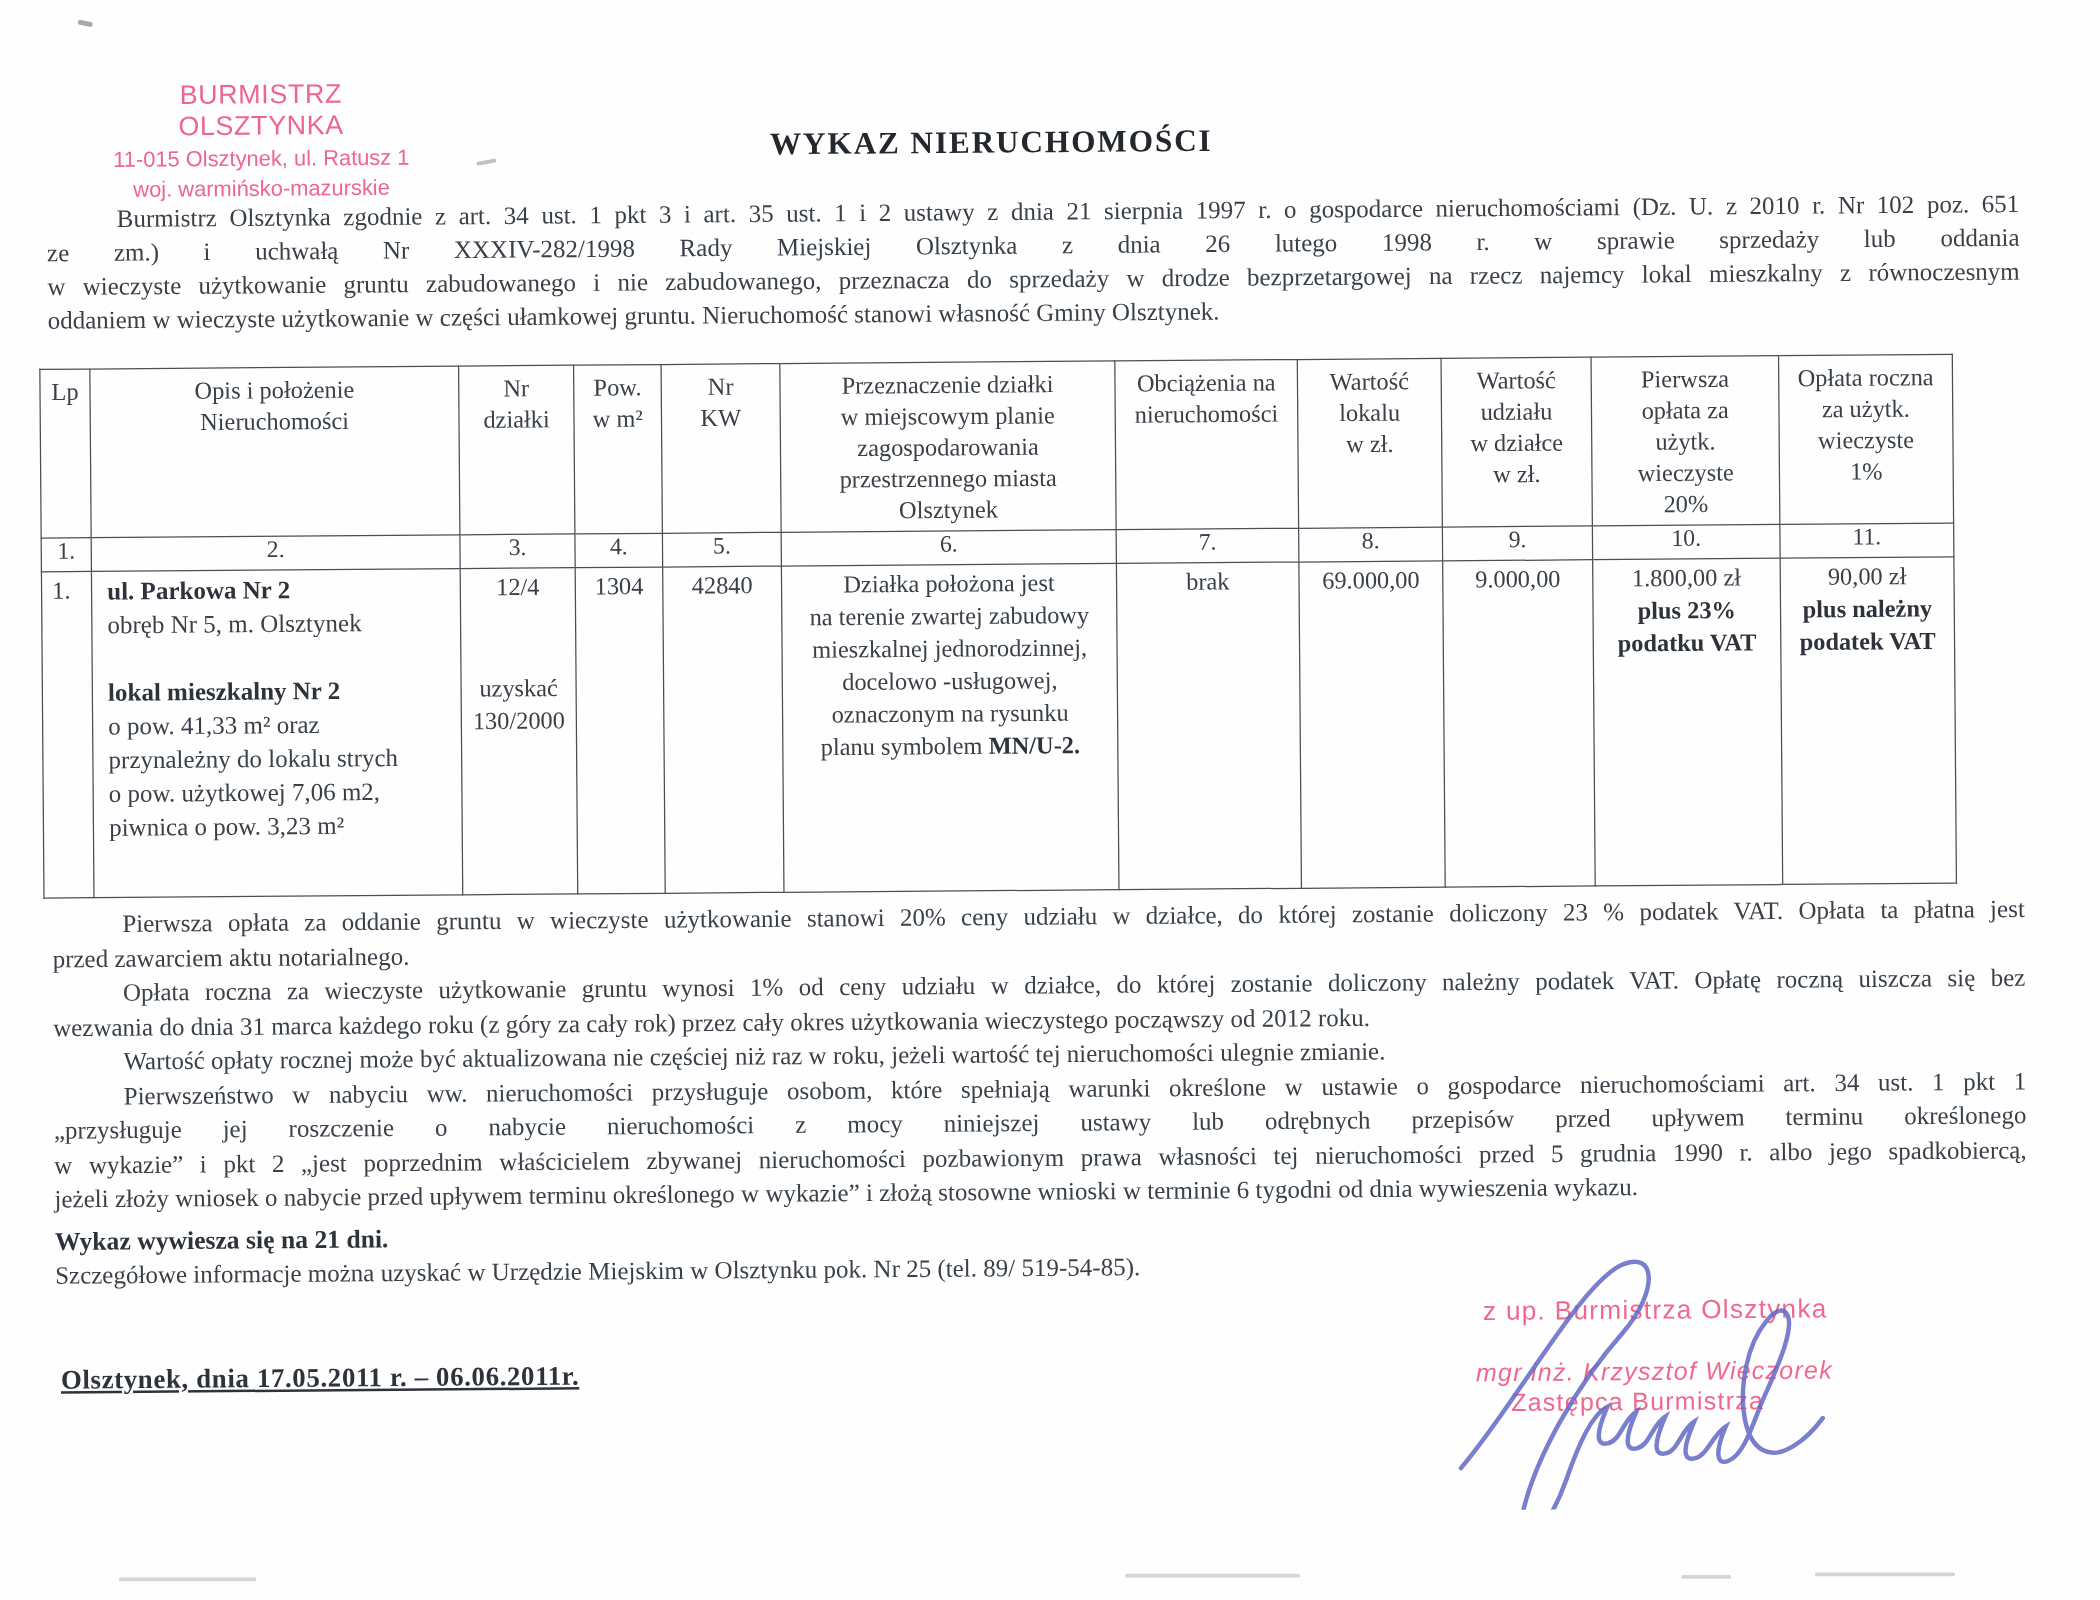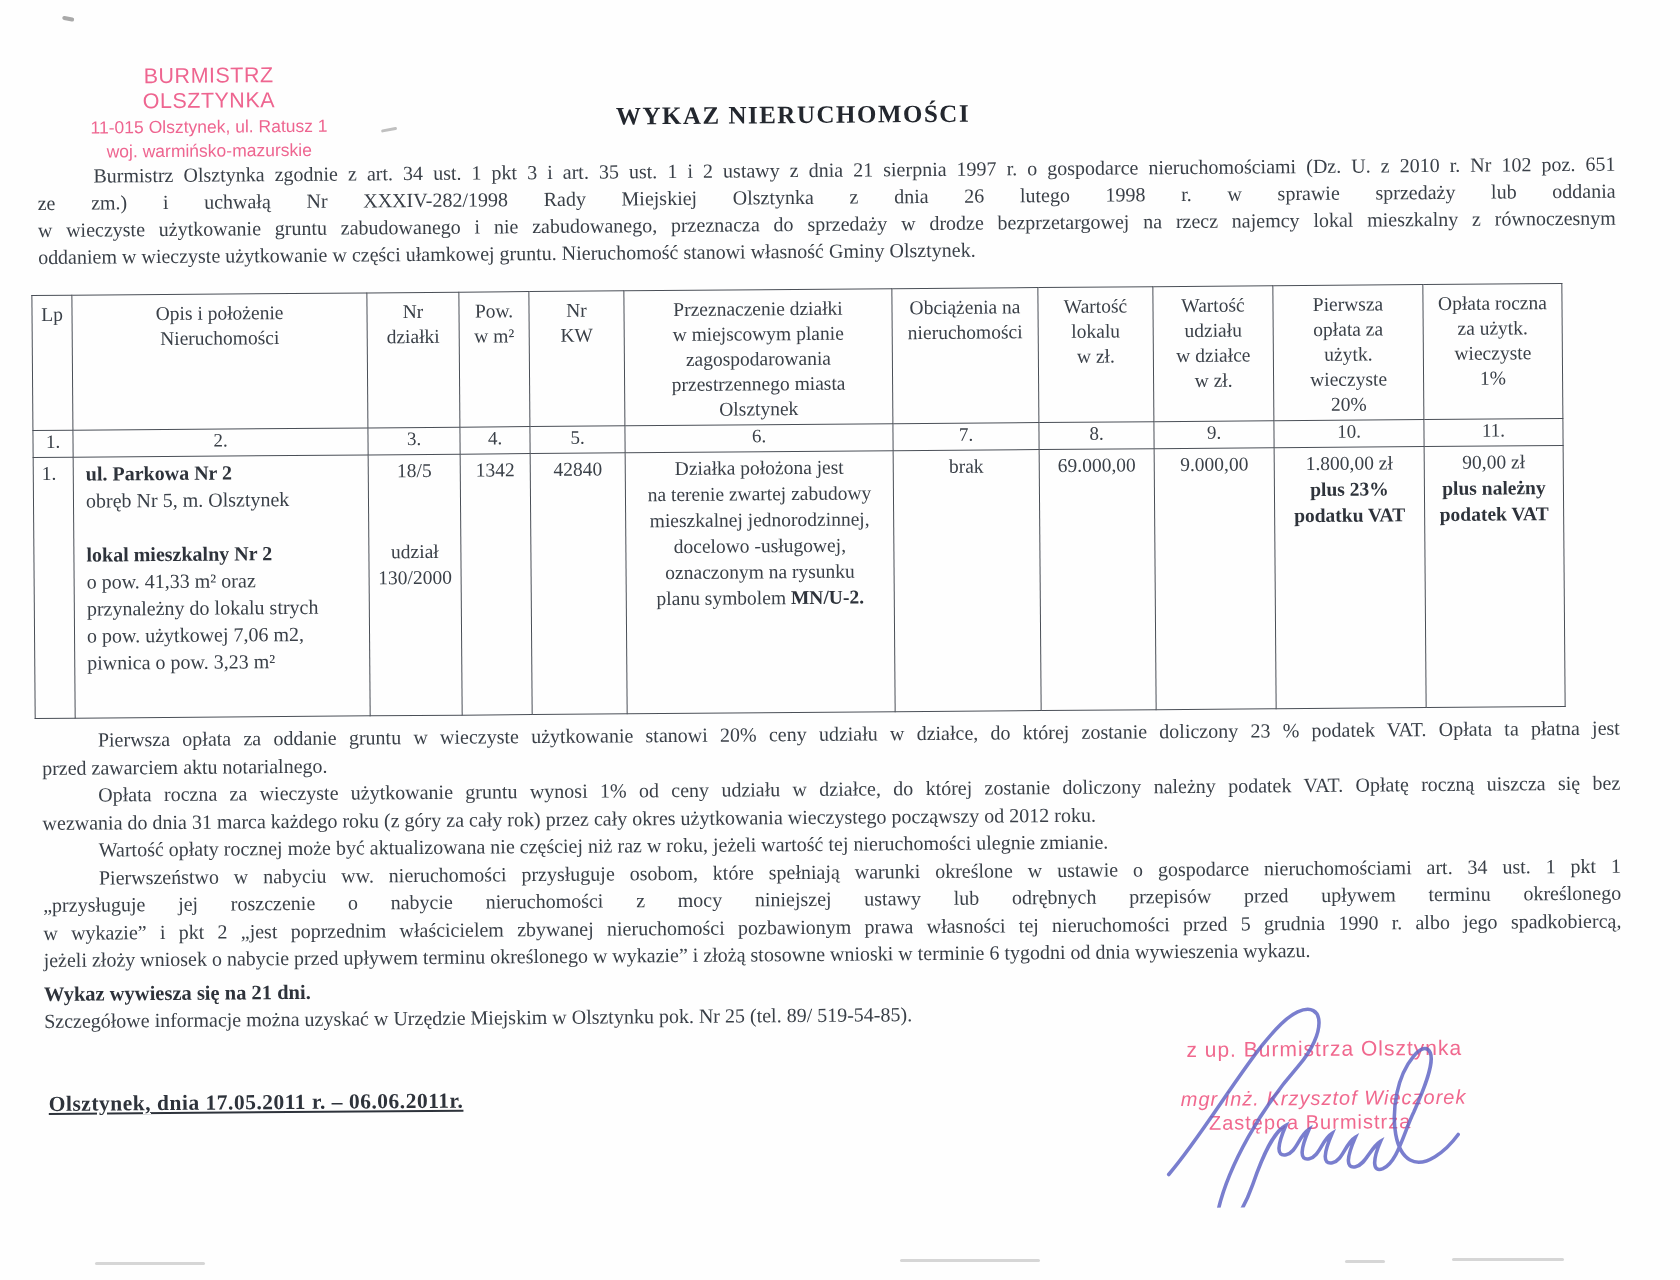--- a/index.html
+++ b/index.html
@@ -149,27 +149,27 @@
           <div class="b">ul. Parkowa Nr 2</div>
           <div>obręb Nr 5, m. Olsztynek</div>
           <div class="sp27"></div>
           <div class="b">lokal mieszkalny Nr 2</div>
           <div>o pow. 41,33 m² oraz</div>
           <div>przynależny do lokalu strych</div>
           <div>o pow. użytkowej 7,06 m2,</div>
           <div>piwnica o pow. 3,23 m²</div>
         </td>
         <td class="ctr">
-          <div>18/5</div>
+          <div>12/4</div>
           <div class="sp55"></div>
-          <div>udział</div>
+          <div>uzyskać</div>
           <div>130/2000</div>
         </td>
         <td class="ctr">
-              <div>1342</div>
+              <div>1304</div>
             </td>
         <td class="ctr">
               <div>42840</div>
             </td>
         <td class="ctr">
           <div>Działka położona jest</div>
           <div>na terenie zwartej zabudowy</div>
           <div>mieszkalnej jednorodzinnej,</div>
           <div>docelowo -usługowej,</div>
           <div>oznaczonym na rysunku</div>

